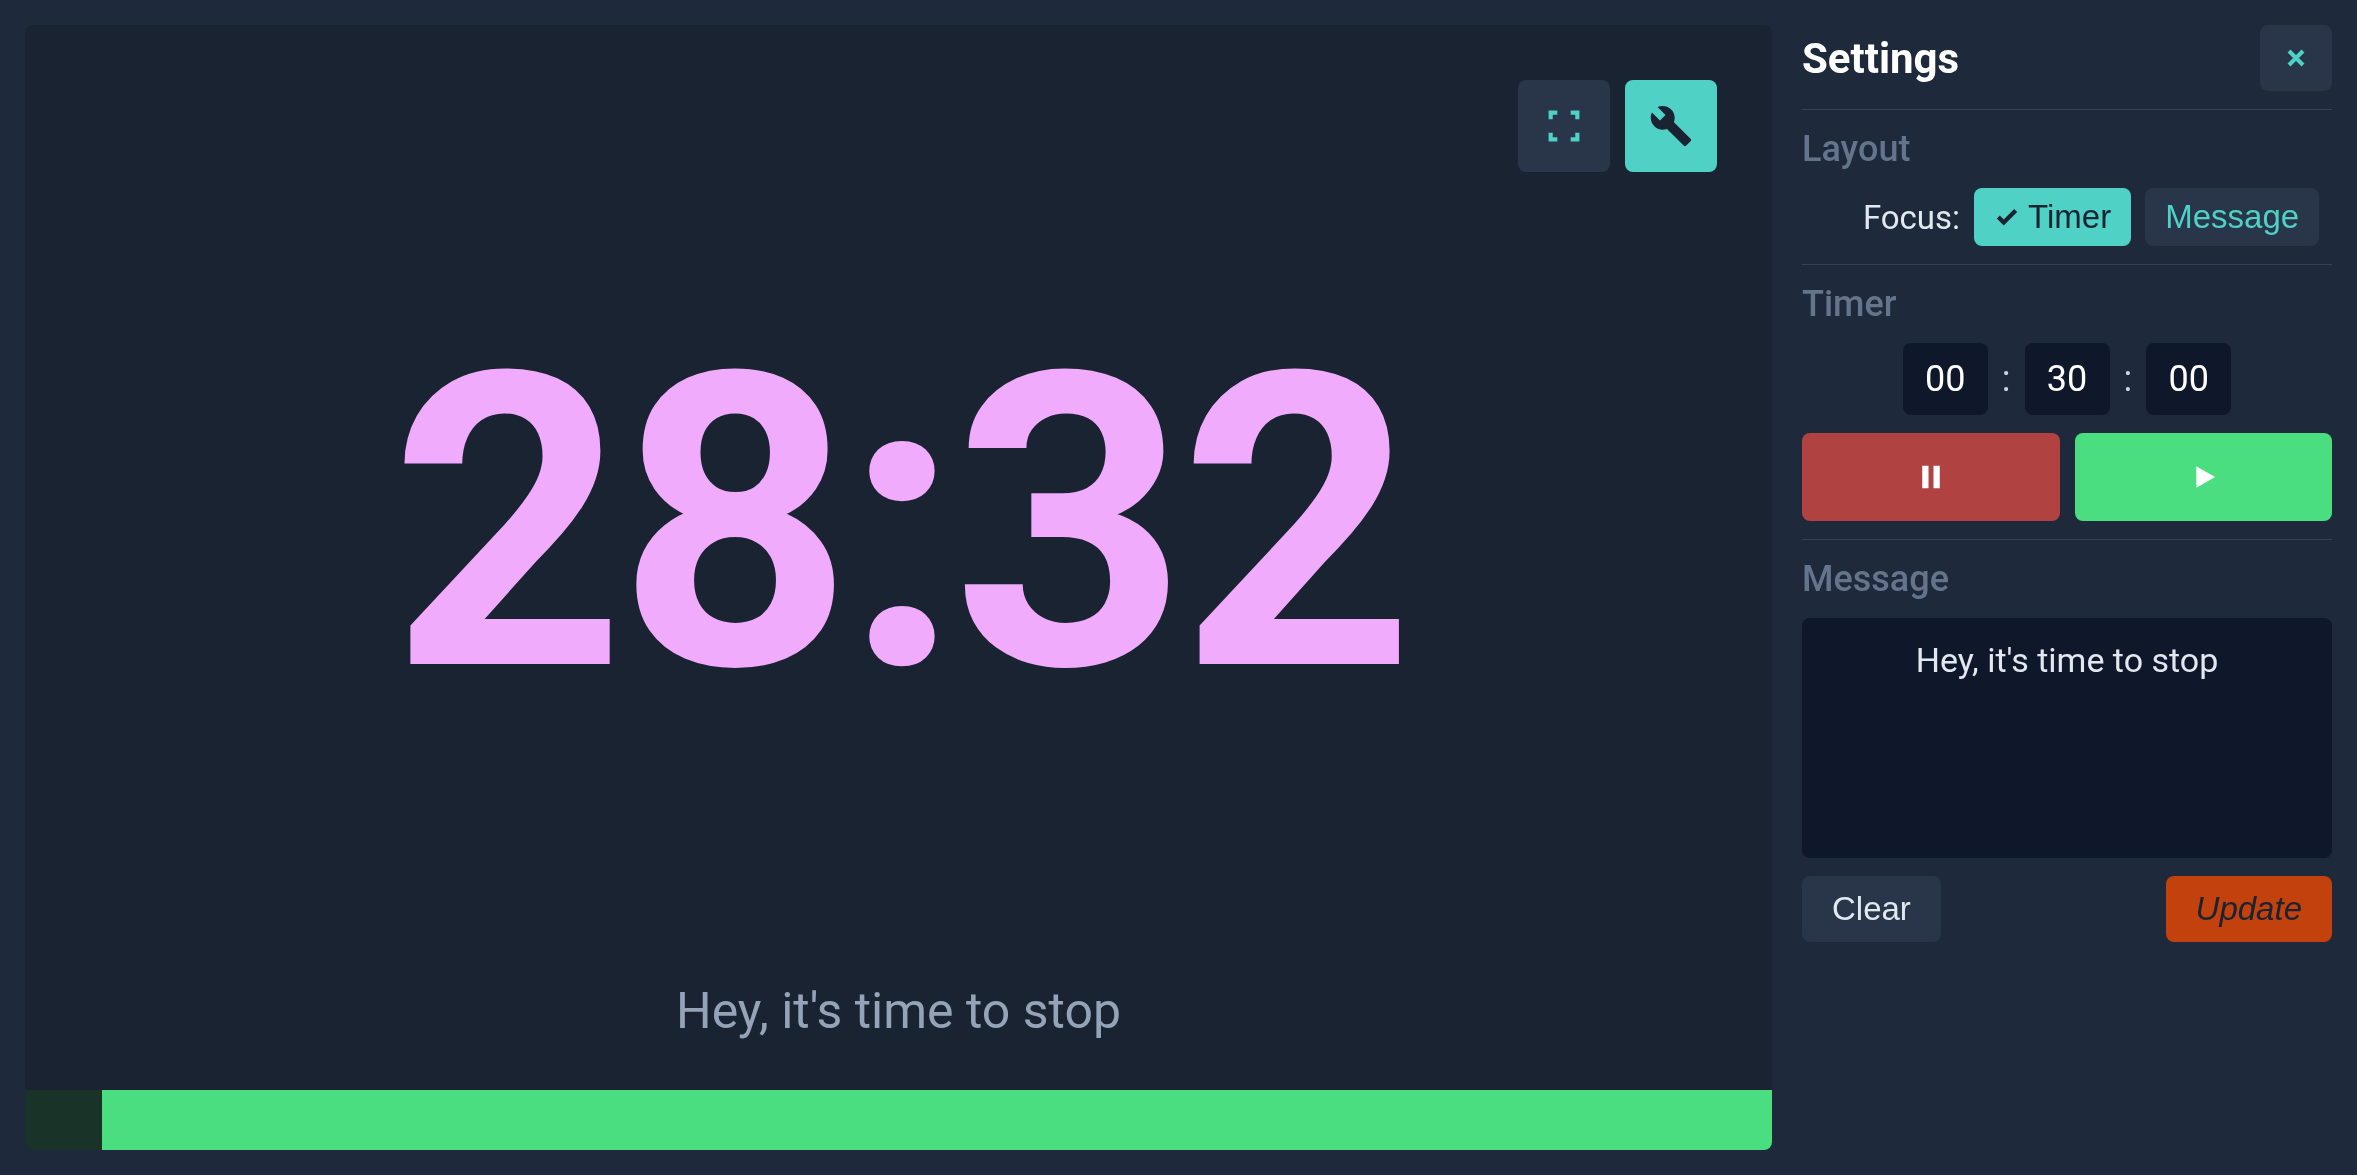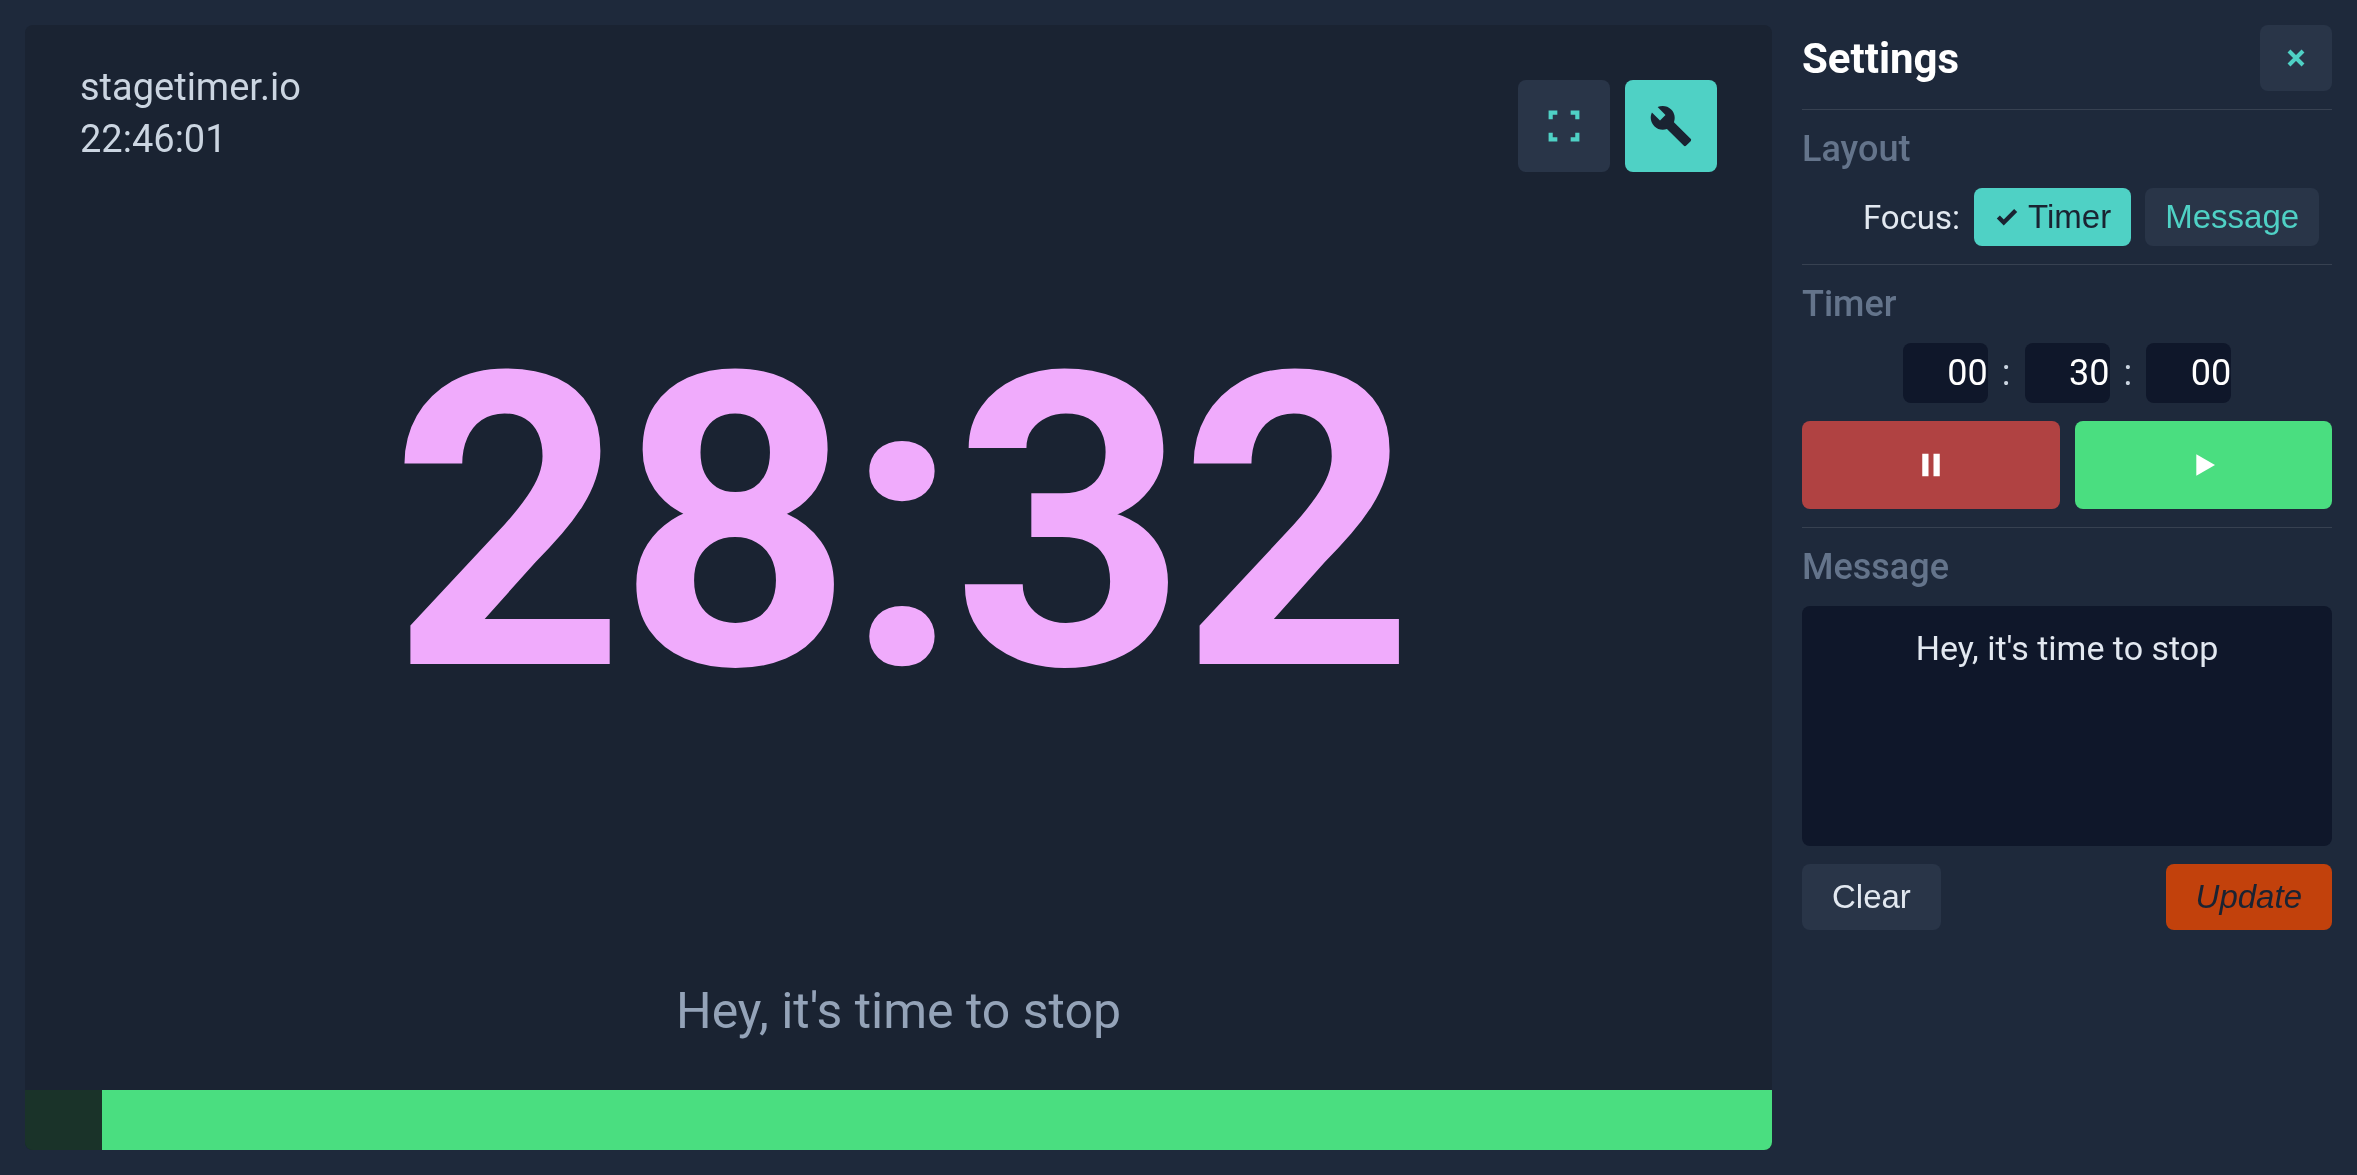--- a/index.html
+++ b/index.html
@@ -157,27 +157,27 @@
       color: #4fd1c5;
     }
     .time-inputs {
       display: flex;
       align-items: center;
       justify-content: center;
       gap: 14px;
     }
     .time-input {
       width: 85px;
-      height: 60px;
+      height: 72px;
       background: #0f172a;
       border: none;
       border-radius: 8px;
       color: #ffffff;
       font-size: 36px;
-      text-align: right;
+      text-align: center;
       font-family: inherit;
     }
     .colon {
       font-size: 36px;
       color: #cbd5e1;
     }
     .control-row {
       display: flex;
       gap: 15px;
     }
@@ -220,24 +220,20 @@
       font-size: 33px;
       cursor: pointer;
     }
     .action-btn.clear { background: #293548; color: #e2e8f0; }
     .action-btn.update { background: #c2410c; color: #1a2332; font-style: italic; }
   </style>
 </head>
 <body>
 
 <div class="main-area">
-  <div class="header">
-    <div class="brand">stagetimer.io</div>
-    <div class="clock">22:46:01</div>
-  </div>
   <div class="top-buttons">
     <button class="icon-btn dark">
       <svg width="40" height="40" viewBox="0 0 24 24" fill="none" stroke="#4fd1c5" stroke-width="2.5">
         <path d="M4 8 V4 H8 M16 4 H20 V8 M20 16 V20 H16 M8 20 H4 V16"></path>
       </svg>
     </button>
     <button class="icon-btn teal">
       <svg width="44" height="44" viewBox="0 0 24 24" fill="#1a2332">
         <path d="M22.7 19l-9.1-9.1c.9-2.3.4-5-1.5-6.9-2-2-5-2.4-7.4-1.3L9 6 6 9 1.6 4.7C.4 7.1.9 10.1 2.9 12.1c1.9 1.9 4.6 2.4 6.9 1.5l9.1 9.1c.4.4 1 .4 1.4 0l2.3-2.3c.5-.4.5-1.1.1-1.4z"></path>
       </svg>

